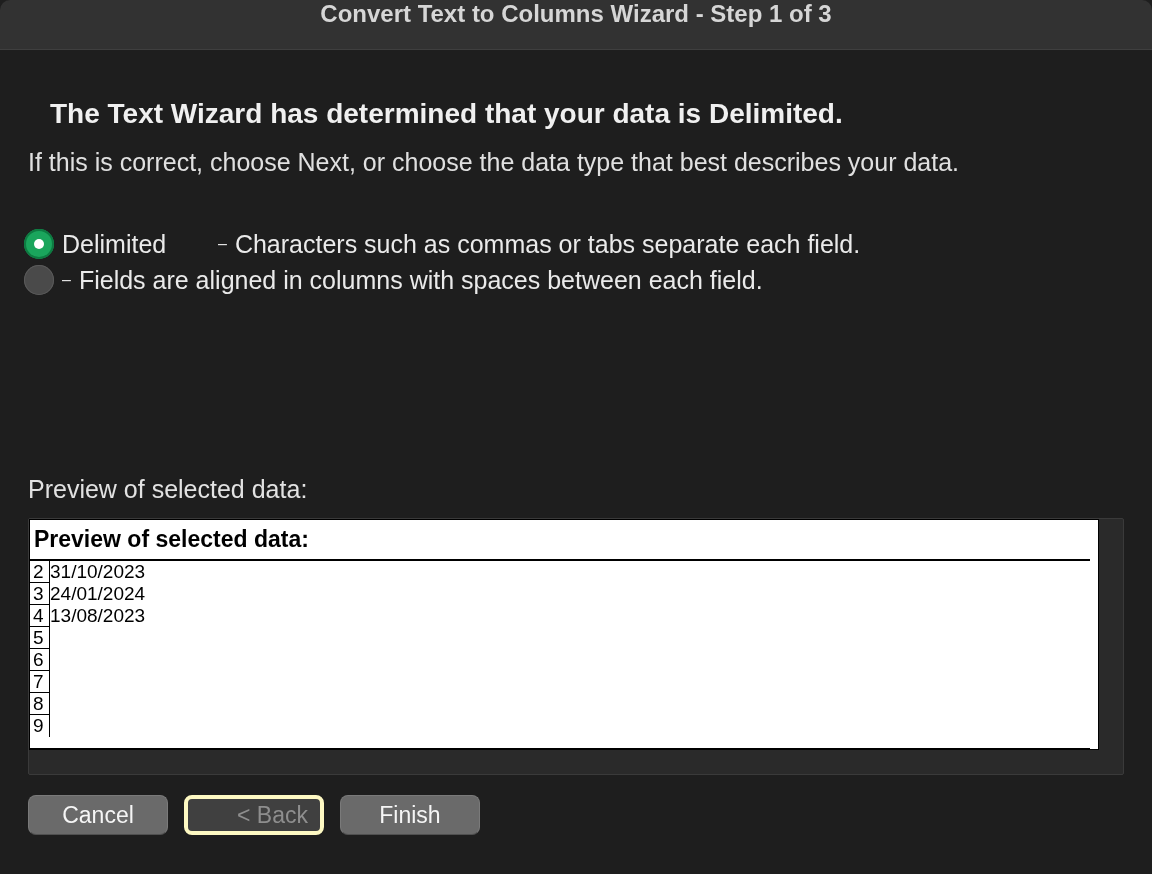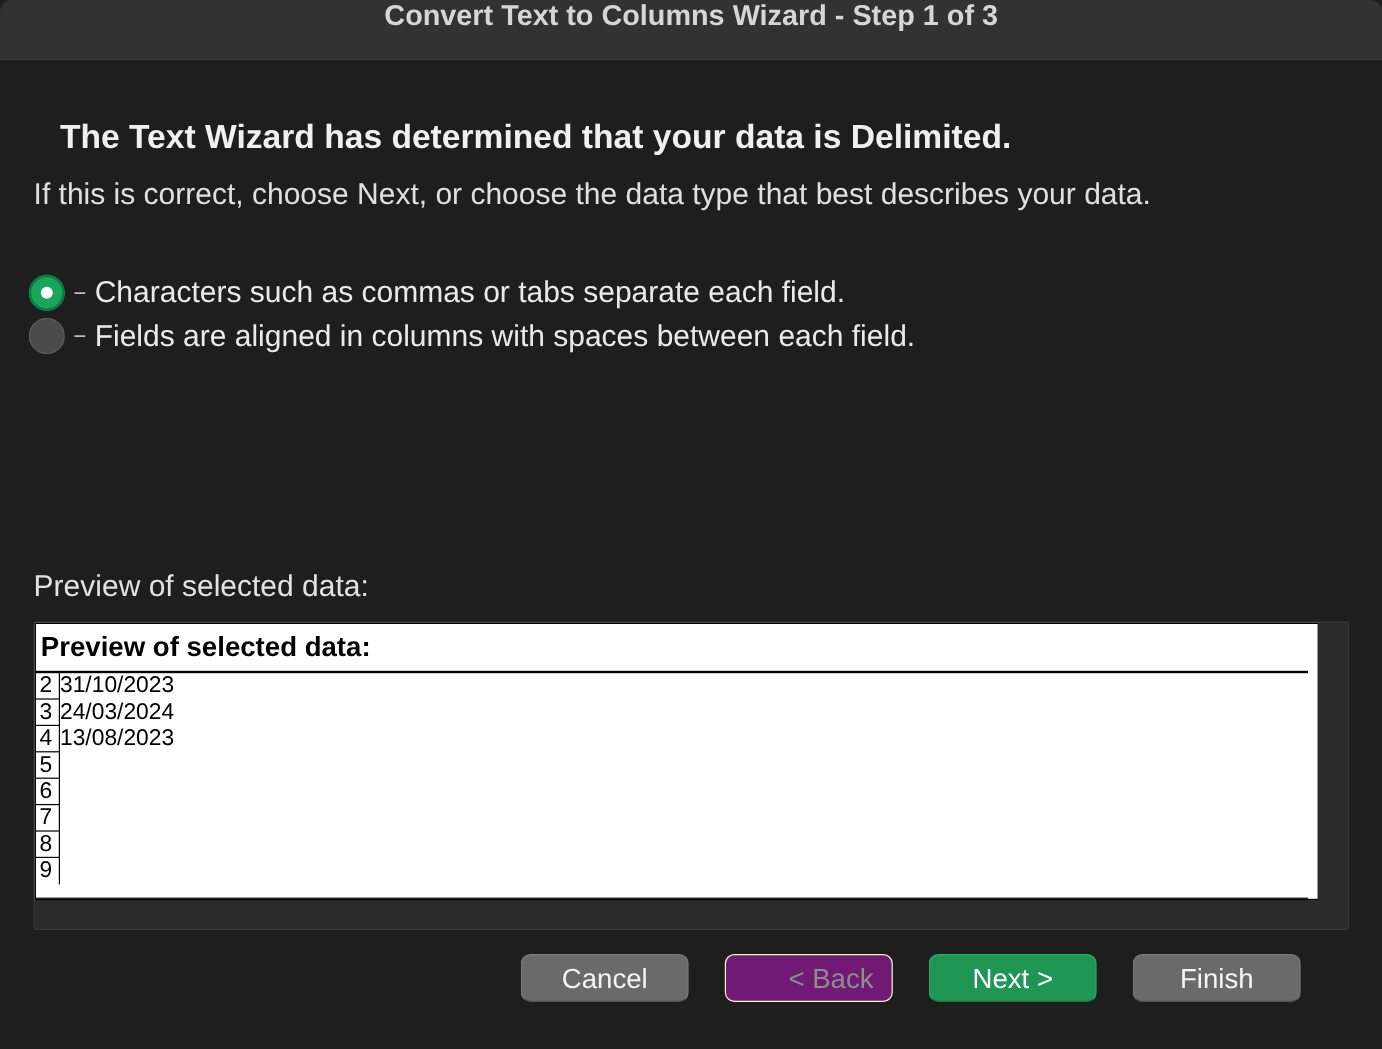--- a/index.html
+++ b/index.html
@@ -141,22 +141,22 @@
       font-variant-numeric: tabular-nums;
     }
     .preview-rownum.last {
       border-bottom: none;
     }
     .preview-cell {
       padding-left: 0px;
     }
     .button-bar {
       display: flex;
-      justify-content: flex-end;
-      gap: 30px;
+      justify-content: flex-start;
+      gap: 16px;
       padding-right: 40px;
       margin-top: 8px;
     }
     .btn {
       min-width: 140px;
       height: 40px;
       border-radius: 8px;
       font-size: 23px;
       display: inline-flex;
       align-items: center;
@@ -165,23 +165,23 @@
       cursor: pointer;
       font-family: inherit;
     }
     .btn-default {
       background: #6a6a6a;
       color: #f5f5f5;
       border: 1px solid #7a7a7a;
       border-bottom: 1px solid #505050;
     }
     .btn-disabled {
-      background: #701a75;
+      background: #404040;
       color: #8e8e8e;
-      border: 1px solid #fef9c3;
+      border: 4px solid #fef9c3;
       cursor: default;
       padding-left: 37px;
     }
     .btn-primary {
       background: #1f9655;
       color: #ffffff;
       border: 1px solid #26b366;
       border-bottom: 1px solid #167a43;
     }
   </style>
@@ -193,20 +193,21 @@
 </div>
 
 <div class="content">
 
   <div class="headline">The Text Wizard has determined that your data is Delimited.</div>
   <div class="subhead">If this is correct, choose Next, or choose the data type that best describes your data.</div>
 
   <div class="radio-group">
     <div class="radio-row">
       <span class="radio selected"></span>
+      <span class="radio-label-col">Delimited</span>
       <span class="radio-dash">–</span>
       <span class="radio-desc">Characters such as commas or tabs separate each field.</span>
     </div>
     <div class="radio-row">
       <span class="radio unselected"></span>
       <span class="radio-dash">–</span>
       <span class="radio-desc">Fields are aligned in columns with spaces between each field.</span>
     </div>
   </div>
 
@@ -215,21 +216,21 @@
   <div class="preview-wrapper">
     <div class="preview-box">
       <div class="preview-header">Preview of selected data:</div>
       <div class="preview-rows">
         <div class="preview-row">
           <span class="preview-rownum">2</span>
           <span class="preview-cell">31/10/2023</span>
         </div>
         <div class="preview-row">
           <span class="preview-rownum">3</span>
-          <span class="preview-cell">24/03/2024</span>
+          <span class="preview-cell">24/01/2024</span>
         </div>
         <div class="preview-row">
           <span class="preview-rownum">4</span>
           <span class="preview-cell">13/08/2023</span>
         </div>
         <div class="preview-row">
           <span class="preview-rownum">5</span>
           <span class="preview-cell"></span>
         </div>
         <div class="preview-row">
@@ -248,17 +249,16 @@
           <span class="preview-rownum last">9</span>
           <span class="preview-cell"></span>
         </div>
       </div>
     </div>
   </div>
 
   <div class="button-bar">
     <button class="btn btn-default">Cancel</button>
     <button class="btn btn-disabled">&lt; Back</button>
-    <button class="btn btn-primary">Next &gt;</button>
     <button class="btn btn-default">Finish</button>
   </div>
 
 </div>
 
 </body></html>

